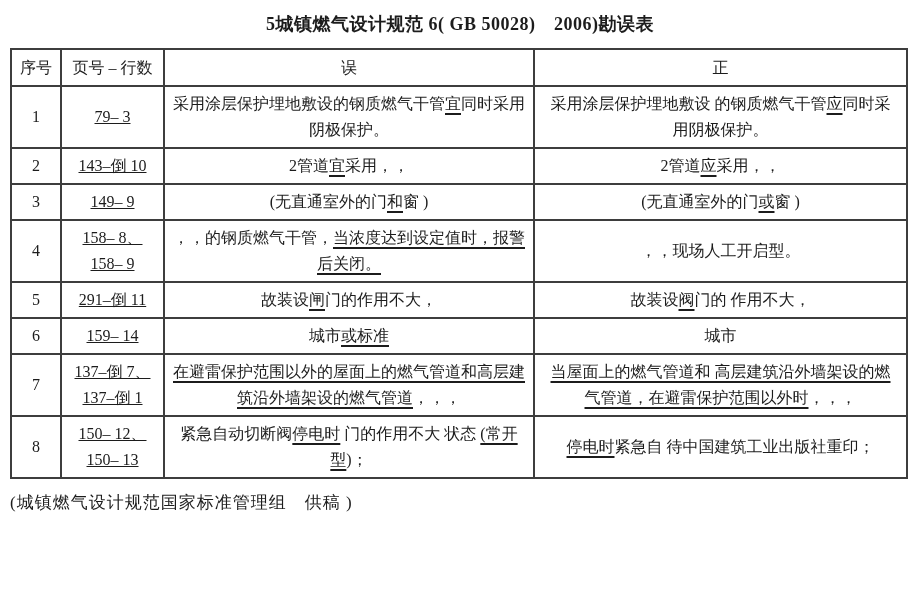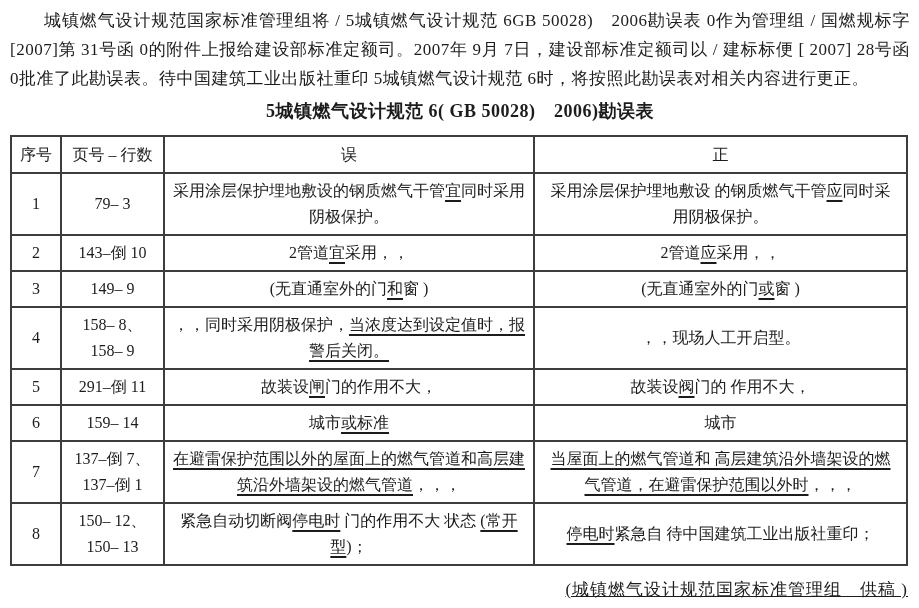--- a/index.html
+++ b/index.html
@@ -48,35 +48,32 @@
   col.c-page { width: 103px; }
   col.c-wrong{ width: 370px; }
   col.c-right{ width: 373px; }
   td.num-cell, td.page-cell { text-align: center; }
   td.text-cell { text-align: center; }
   .u {
     text-decoration: underline;
     text-underline-offset: 4px;
     text-decoration-thickness: 1.5px;
   }
-  .page-line { line-height: 26px; }
+  .page-line { line-height: 26px; text-decoration: underline; }
   .footer {
     font-size: 17px;
-    text-align: right;
     margin: 12px 2px 0 0;
     letter-spacing: 1px;
-    text-decoration: underline;
   }
 </style>
 </head>
 <body>
 
 <div class="page">
 
-  <p class="intro">城镇燃气设计规范国家标准管理组将 / 5城镇燃气设计规范 6GB 50028)　2006勘误表 0作为管理组 / 国燃规标字 [2007]第 31号函 0的附件上报给建设部标准定额司。2007年 9月 7日，建设部标准定额司以 / 建标标便 [ 2007] 28号函 0批准了此勘误表。待中国建筑工业出版社重印 5城镇燃气设计规范 6时，将按照此勘误表对相关内容进行更正。</p>
 
   <div class="doc-title">5城镇燃气设计规范 6( GB 50028)　2006)勘误表</div>
 
   <table class="errata">
     <colgroup>
       <col class="c-num">
       <col class="c-page">
       <col class="c-wrong">
       <col class="c-right">
     </colgroup>
@@ -112,21 +109,21 @@
           </td>
           <td class="text-cell"><span>(无直通室外的门</span><span class="u">和</span><span>窗 )</span></td>
           <td class="text-cell"><span>(无直通室外的门</span><span class="u">或</span><span>窗 )</span></td>
         </tr>
         <tr>
           <td class="num-cell">4</td>
           <td class="page-cell">
             <div class="page-line">158– 8、</div>
             <div class="page-line">158– 9</div>
           </td>
-          <td class="text-cell"><span>，，同时采用阴极保护，</span><span class="u">当浓度达到设定值时，报警后关闭。</span></td>
+          <td class="text-cell"><span>，，的钢质燃气干管，</span><span class="u">当浓度达到设定值时，报警后关闭。</span></td>
           <td class="text-cell"><span>，，现场人工开启型。</span></td>
         </tr>
         <tr>
           <td class="num-cell">5</td>
           <td class="page-cell">
             <div class="page-line">291–倒 11</div>
           </td>
           <td class="text-cell"><span>故装设</span><span class="u">闸</span><span>门的作用不大，</span></td>
           <td class="text-cell"><span>故装设</span><span class="u">阀</span><span>门的 作用不大，</span></td>
         </tr>

